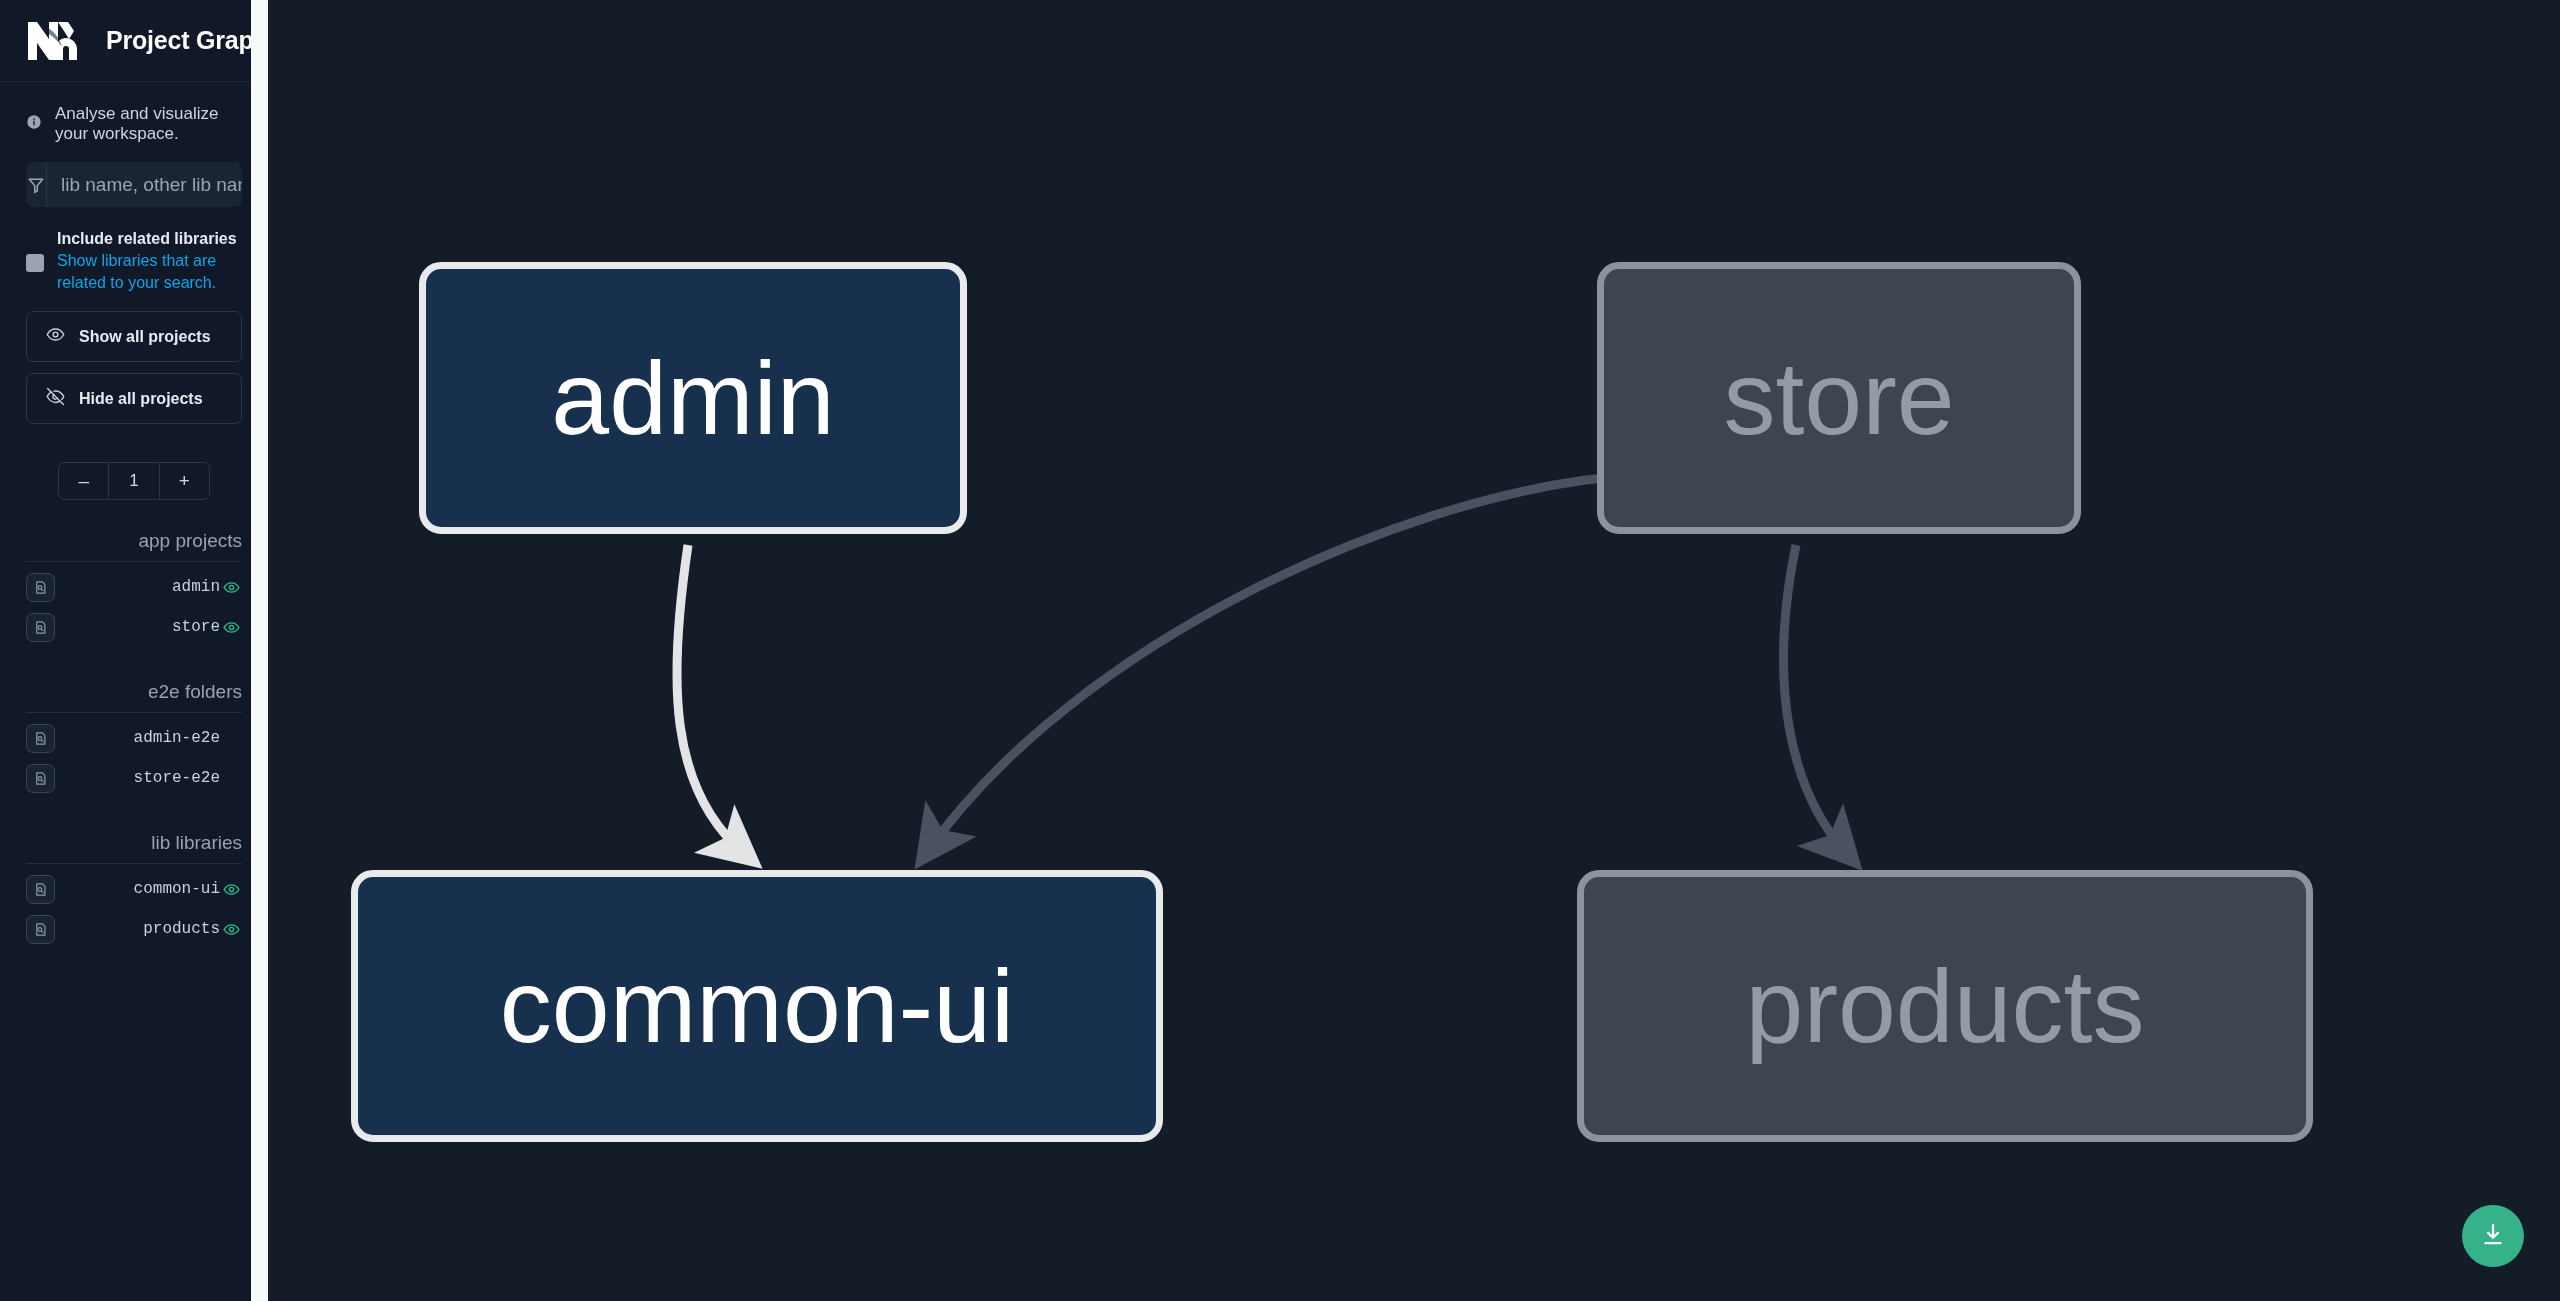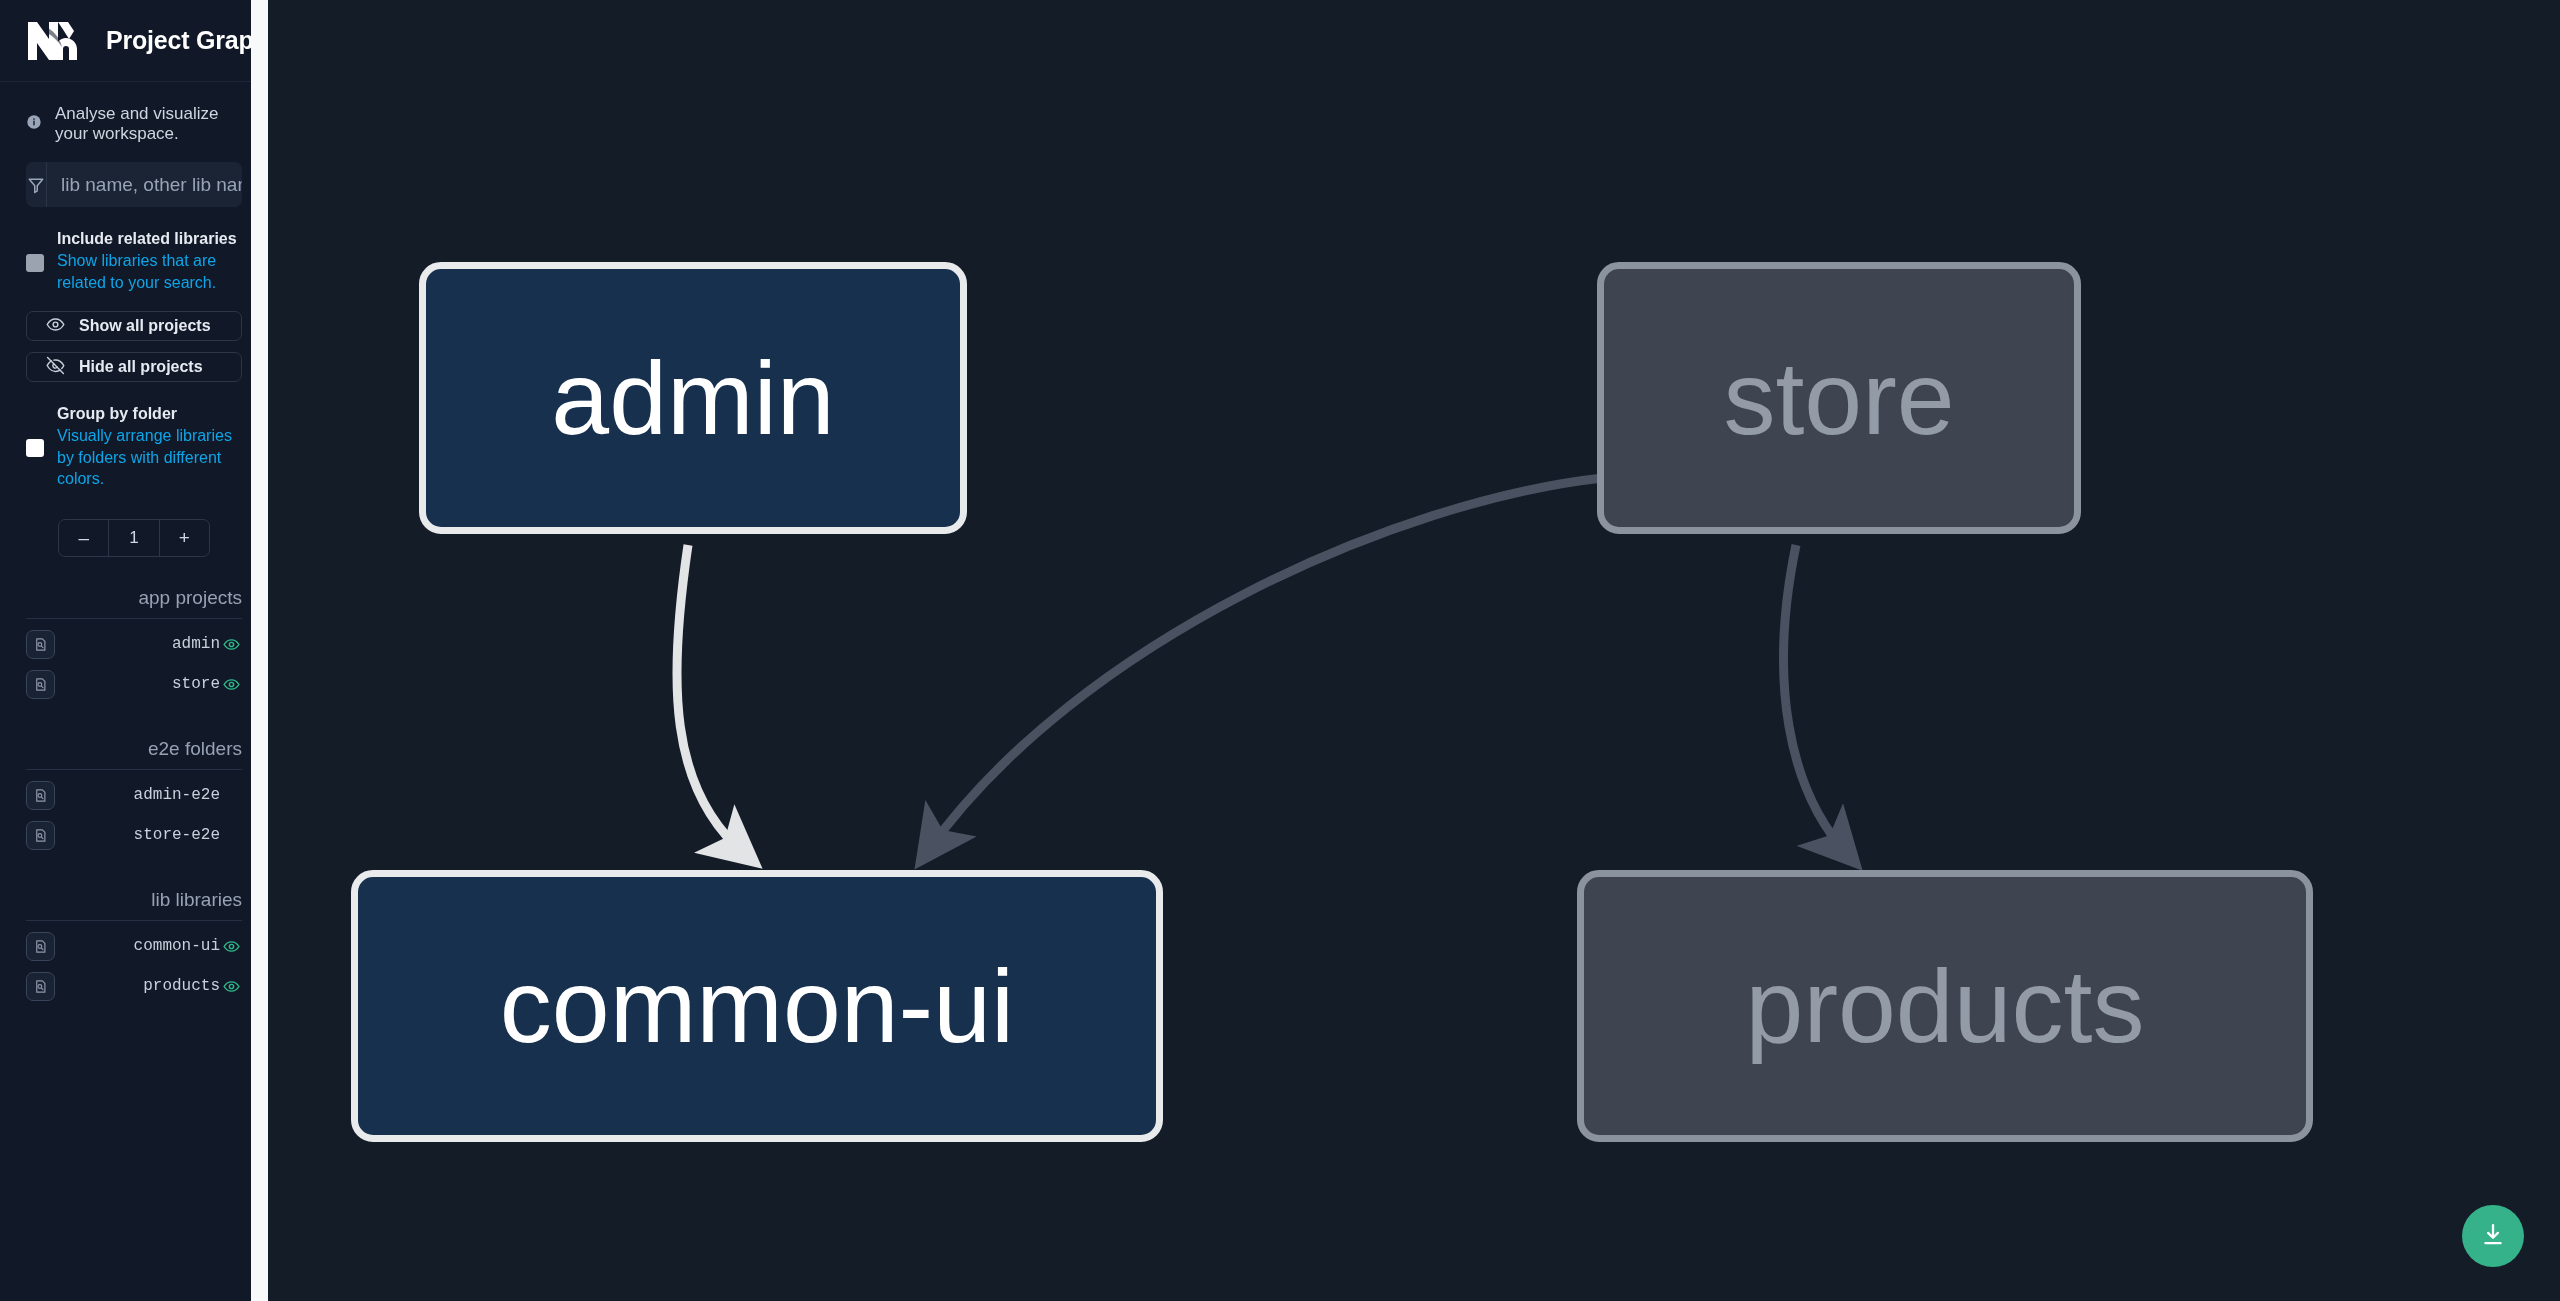--- a/index.html
+++ b/index.html
@@ -67,21 +67,21 @@
     display: flex; align-items: center; justify-content: center;
   }
   .chk.white { background: #ffffff; }
   .chk.on { background: #23ad81; }
   .opt-text { flex: 1; }
   .opt-label { color: #e6ebf2; font-size: 16px; font-weight: bold; line-height: 1.28; }
   .opt-desc  { color: #0ea5e9; font-size: 16px; line-height: 1.33; margin-top: 1px; }
 
   .btn-stack { padding: 18px 26px 0 26px; display: flex; flex-direction: column; gap: 11px; }
   .sb-btn {
-    height: 30px; width: 100%;
+    height: 51px; width: 100%;
     background: transparent;
     border: 1px solid #2c3purple; border: 1px solid #2b3648;
     border-radius: 7px;
     display: flex; align-items: center; gap: 14px;
     padding: 0 19px;
     color: #e6ebf2; font-size: 16px; font-weight: bold;
     font-family: "Liberation Sans", sans-serif;
     cursor: pointer;
   }
 
@@ -240,27 +240,20 @@
           <svg width="19" height="19" viewBox="0 0 24 24" fill="none" stroke="#c6cfdb" stroke-width="1.8" stroke-linecap="round" stroke-linejoin="round">
             <path d="M17.9 17.9A10.4 10.4 0 0 1 12 19.5C5.5 19.5 1.5 12 1.5 12a19 19 0 0 1 5.1-6M9.9 5.2A10.6 10.6 0 0 1 12 5c6.5 0 10.5 7 10.5 7a19.2 19.2 0 0 1-2.6 3.8M9.9 9.9a3 3 0 1 0 4.2 4.2"></path>
               <path d="M2 2l20 20"></path>
           </svg>
         </span>
         <span>Hide all projects</span>
       </button>
     </div>
 
     <div class="opt-block2">
-      <div class="opt-row">
-        <span class="chk white"></span>
-        <span class="opt-text">
-          <span class="opt-label">Group by folder</span>
-          <span class="opt-desc" style="display:block;">Visually arrange libraries by folders with different colors.</span>
-        </span>
-      </div>
       <div class="stepper">
         <div>–</div>
         <div class="mid">1</div>
         <div>+</div>
       </div>
     </div>
 
     <div class="sb-sections" id="sections">
         <div class="sec-title">app projects</div>
         <div class="proj-row">

